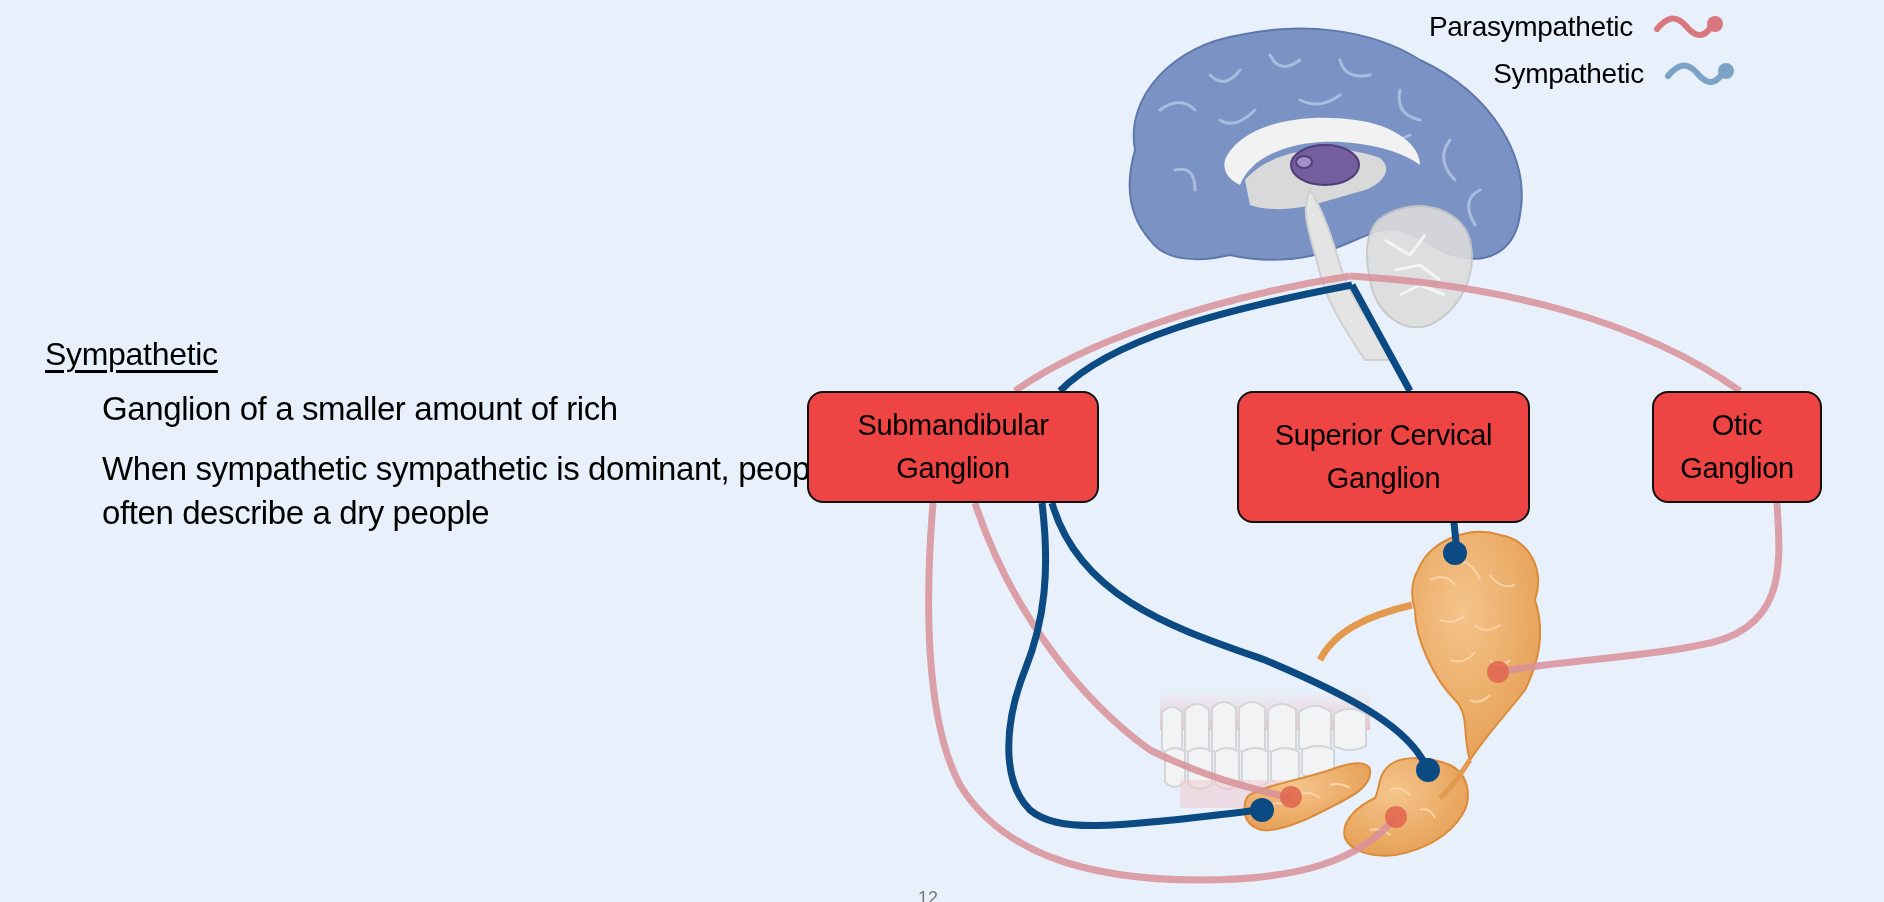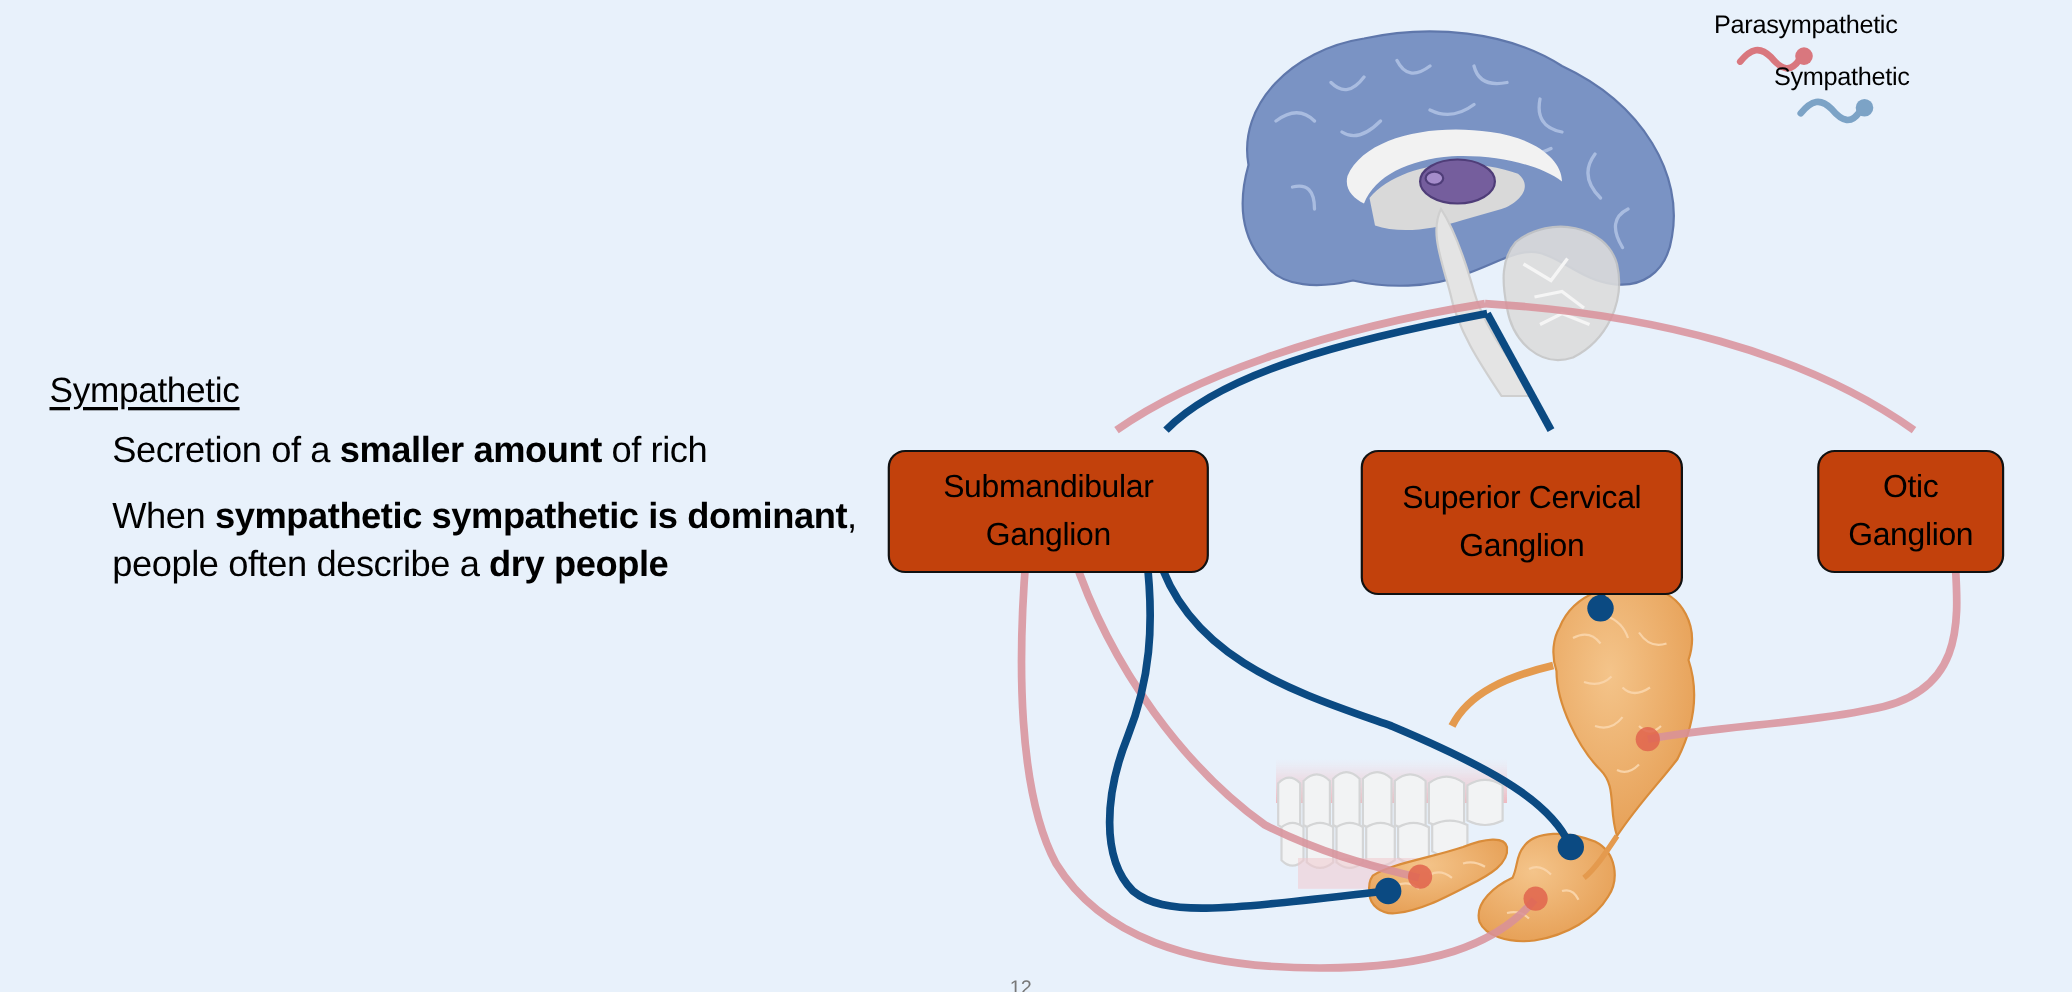--- a/index.html
+++ b/index.html
@@ -12,30 +12,30 @@
     }
     .diagram-svg { position: absolute; left: 0; top: 0; width: 1884px; height: 902px; }
     .text-block { position: absolute; left: 45px; top: 336px; width: 820px; }
     .heading {
       font-size: 32px; text-decoration: underline; text-underline-offset: 5px;
       margin: 0 0 14px 0; letter-spacing: -0.3px;
     }
     .para {
       margin: 0 0 16px 57px; font-size: 33px; line-height: 44px; letter-spacing: -0.4px;
     }
-    .para b { font-weight: bold; }
+    .para b { font-weight: normal; }
     .ganglion {
-      position: absolute; background: #c2410c; border: 2px solid #111; border-radius: 16px;
+      position: absolute; background: #ef4444; border: 2px solid #111; border-radius: 16px;
       box-sizing: border-box; display: flex; align-items: center; justify-content: center;
-      text-align: center; font-size: 29px; line-height: 43px; letter-spacing: -0.3px; margin-top: 18px;
+      text-align: center; font-size: 29px; line-height: 43px; letter-spacing: -0.3px;
     }
     #g-sub { left: 807px; top: 391px; width: 292px; height: 112px; }
     #g-sup { left: 1237px; top: 391px; width: 293px; height: 132px; }
     #g-otic { left: 1652px; top: 391px; width: 170px; height: 112px; }
-    .legend-row { position: absolute; display: flex; align-items: flex-start; font-size: 23px; letter-spacing: -0.3px; flex-direction: column; }
+    .legend-row { position: absolute; display: flex; align-items: flex-end; font-size: 28px; letter-spacing: -0.3px; }
     #leg-para { right: 159px; top: 9px; }
     #leg-symp { right: 148px; top: 56px; }
     .legend-row svg { margin-left: 20px; }
     .page-number { position: absolute; left: 918px; top: 888px; font-size: 18px; color: #777; }
   </style>
 </head>
 <body>
 
 <svg class="diagram-svg" viewBox="0 0 1884 902">
   <defs>
@@ -128,21 +128,21 @@
   <span>Sympathetic</span>
   <svg width="72" height="34" viewBox="0 0 72 34">
     <path d="M4,20 C14,8 22,6 32,16 C42,28 50,30 58,18" stroke="#7CA3C6" stroke-width="6" fill="none" stroke-linecap="round"></path>
     <circle cx="62" cy="15" r="8" fill="#7CA3C6"></circle>
   </svg>
 </div>
 
 <div class="text-block">
   <div class="heading">Sympathetic</div>
   <p class="para">
-    <span>Secretion of a </span><b>smaller amount</b><span> of rich </span><br>
+    <span>Ganglion of a </span><b>smaller amount</b><span> of rich </span><br>
   </p>
   <p class="para">
     <span>When </span><b>sympathetic sympathetic is dominant</b><span>, people often describe a </span><b>dry people</b>
   </p>
 </div>
 
 <div class="ganglion" id="g-sub">
   <div>
     <div>Submandibular</div>
     <div>Ganglion</div>

